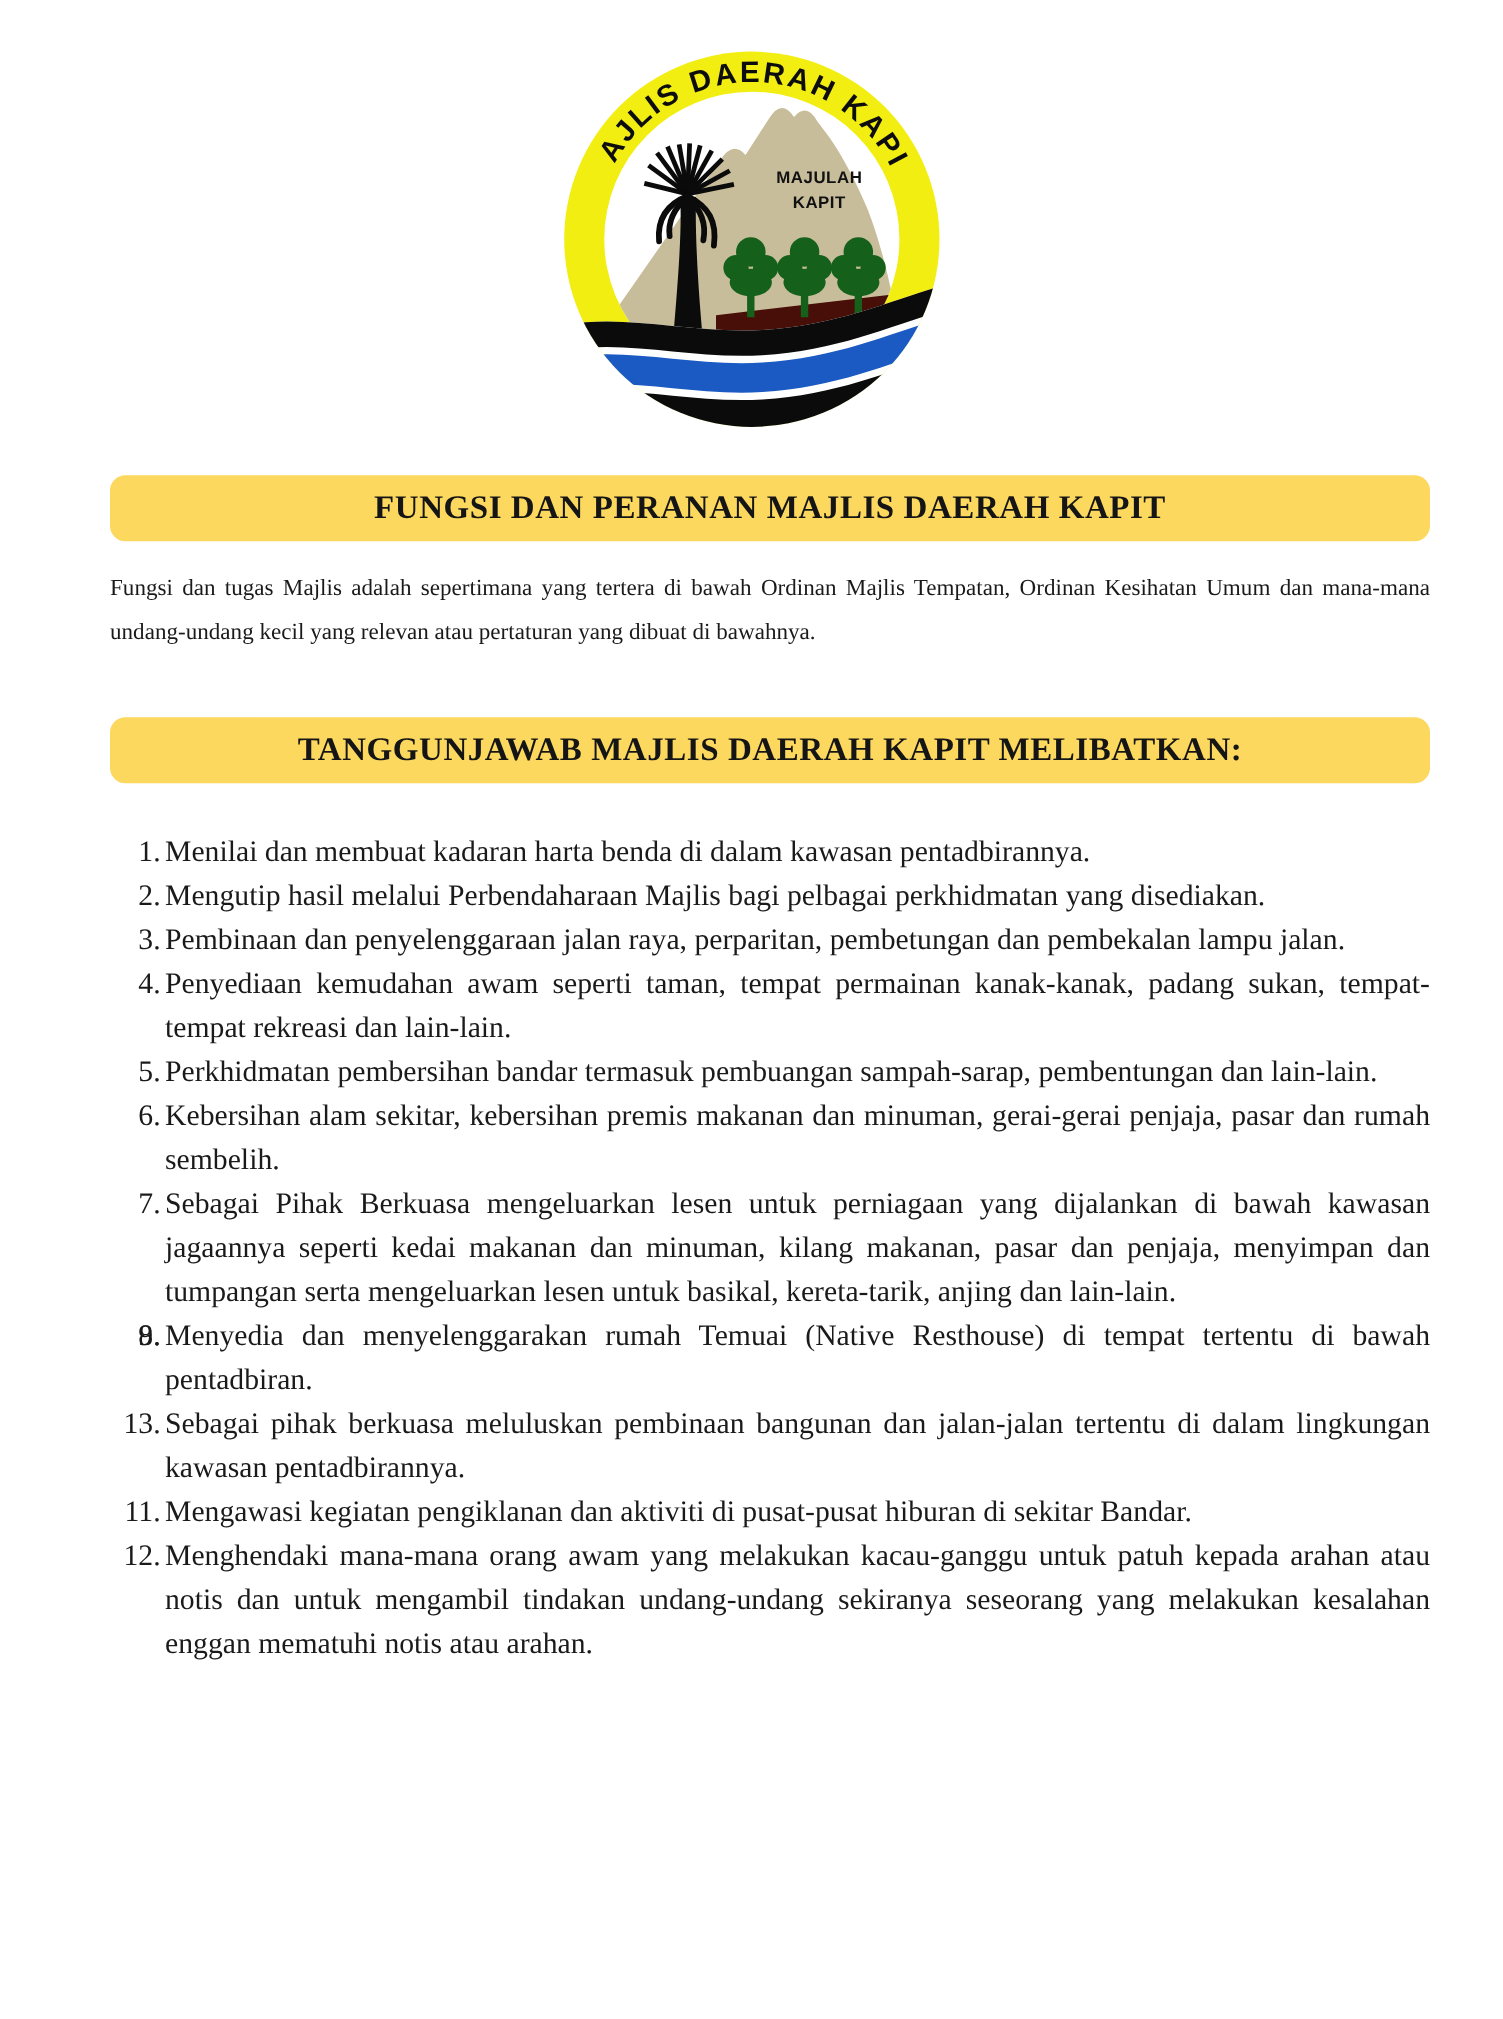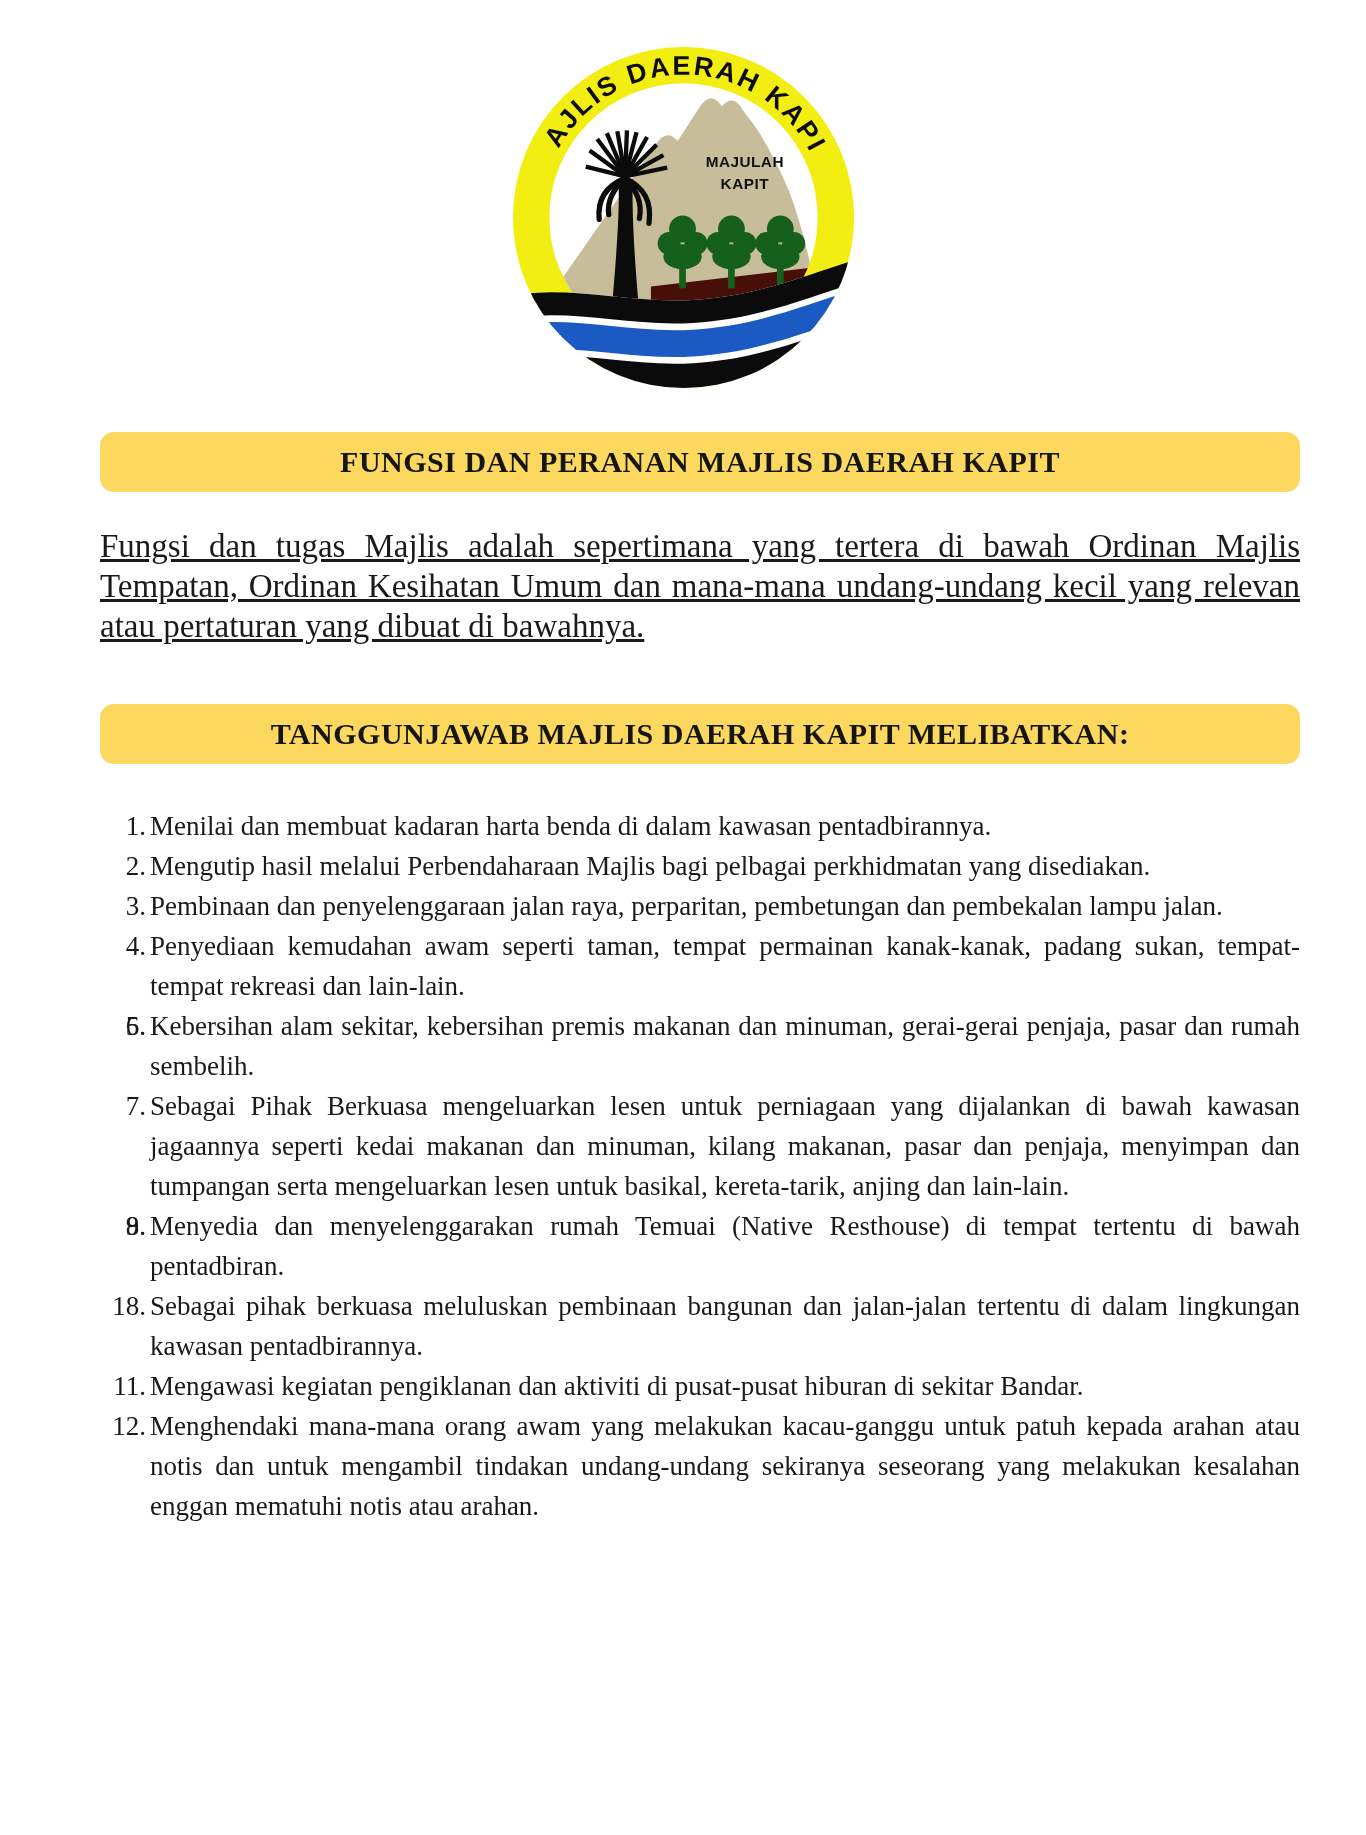--- a/index.html
+++ b/index.html
@@ -23,25 +23,24 @@
     border-radius:14px;
     display:flex; align-items:center; justify-content:center;
     font-weight:bold;
     font-size:30px;
     letter-spacing:0.5px;
     color:#151515;
   }
   .bar-1 { margin-top:42px; }
   .bar-2 { margin-top:58px; }
   .intro {
-    margin-top:34px;
-    font-size:33px;
+    margin-top:22px;
+    font-size:21px;
     line-height:40px;
     text-align:justify;
-    text-decoration:underline;
   }
   ol.resp {
     list-style:none;
     margin-top:42px;
     padding-left:50px;
     font-size:27px;
     line-height:40px;
   }
   ol.resp li {
     position:relative;
@@ -184,20 +183,21 @@
         <span class="txt">Pembinaan dan penyelenggaraan jalan raya, perparitan, pembetungan dan pembekalan lampu jalan.</span>
       </li>
 
       <li>
         <span class="num">4.</span>
         <span class="txt">Penyediaan kemudahan awam seperti taman, tempat permainan kanak-kanak, padang sukan, tempat-tempat rekreasi dan lain-lain.</span>
       </li>
 
       <li>
         <span class="num">5.</span>
+        <span class="txt">Perkhidmatan pembersihan bandar termasuk pembuangan sampah-sarap, pembentungan dan lain-lain.</span>
       </li>
 
       <li>
         <span class="num">6.</span>
         <span class="txt">Kebersihan alam sekitar, kebersihan premis makanan dan minuman, gerai-gerai penjaja, pasar dan rumah sembelih.</span>
       </li>
 
       <li>
         <span class="num">7.</span>
         <span class="txt">Sebagai Pihak Berkuasa mengeluarkan lesen untuk perniagaan yang dijalankan di bawah kawasan jagaannya seperti kedai makanan dan minuman, kilang makanan, pasar dan penjaja, menyimpan dan tumpangan serta mengeluarkan lesen untuk basikal, kereta-tarik, anjing dan lain-lain.</span>
@@ -206,21 +206,21 @@
       <li>
         <span class="num">8.</span>
       </li>
 
       <li>
         <span class="num">9.</span>
         <span class="txt">Menyedia dan menyelenggarakan rumah Temuai (Native Resthouse) di tempat tertentu di bawah pentadbiran.</span>
       </li>
 
       <li>
-        <span class="num">18.</span>
+        <span class="num">13.</span>
         <span class="txt">Sebagai pihak berkuasa meluluskan pembinaan bangunan dan jalan-jalan tertentu di dalam lingkungan kawasan pentadbirannya.</span>
       </li>
 
       <li>
         <span class="num">11.</span>
         <span class="txt">Mengawasi kegiatan pengiklanan dan aktiviti di pusat-pusat hiburan di sekitar Bandar.</span>
       </li>
 
       <li>
         <span class="num">12.</span>

